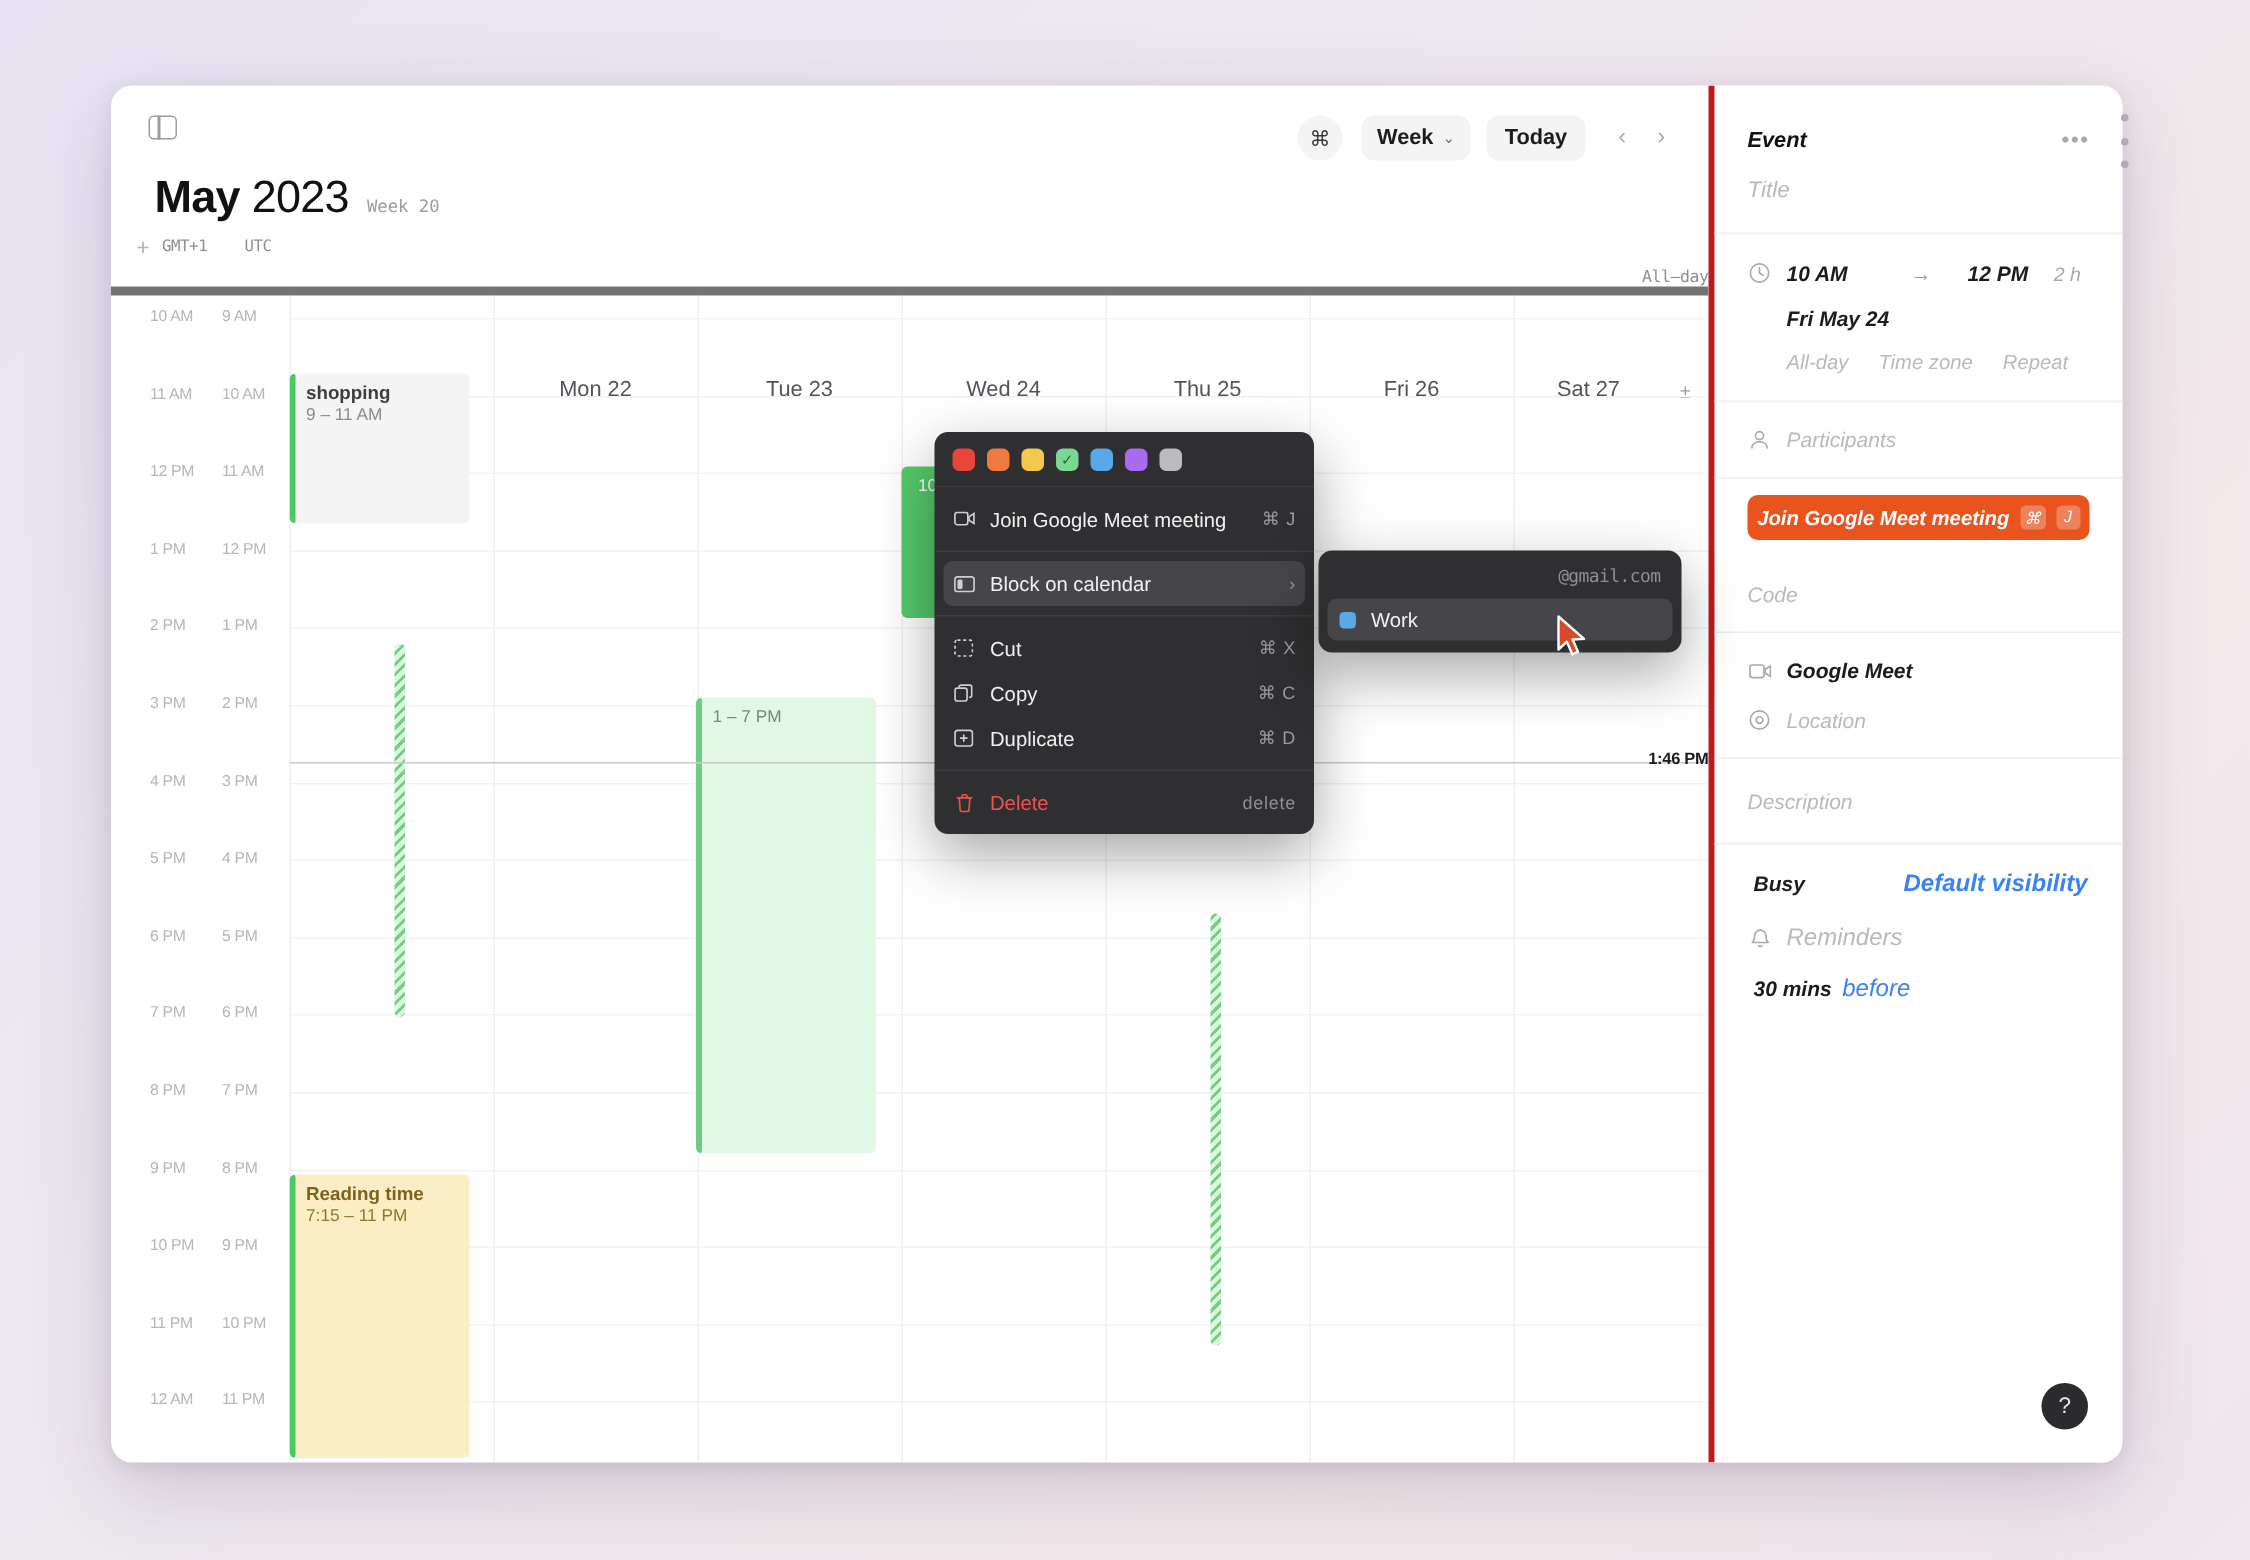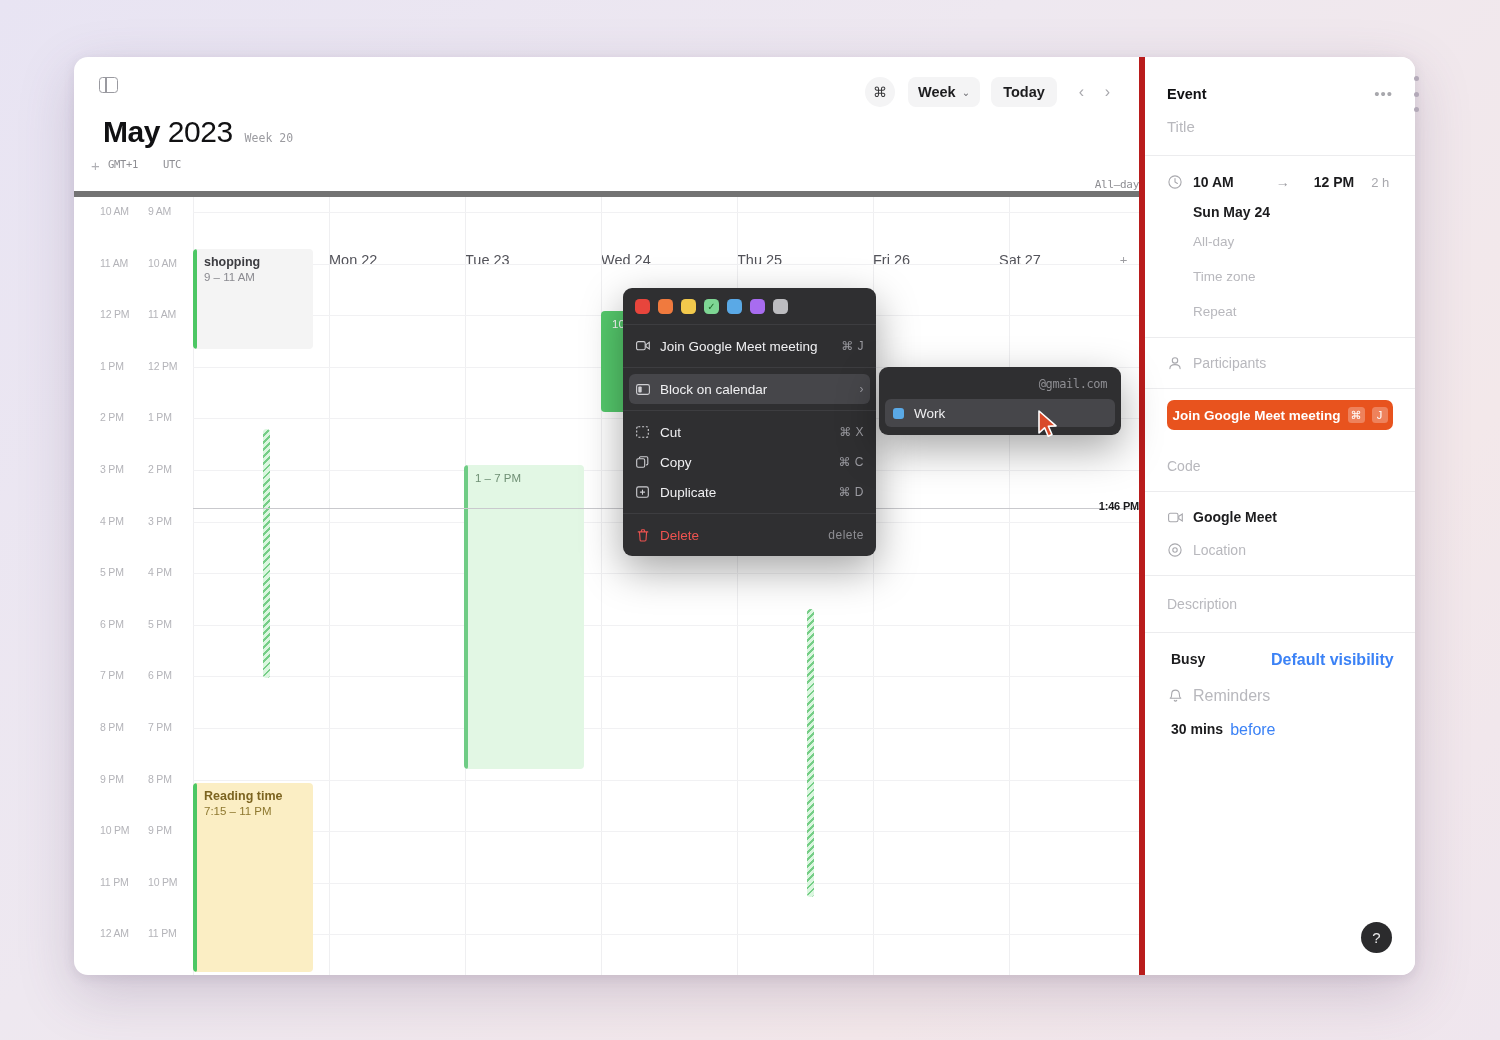--- a/index.html
+++ b/index.html
@@ -90,21 +90,21 @@
   .tz-plus { position: absolute; left: 17px; top: 4px; font-size: 15px; color: #b0b0b5; cursor: pointer; }
   .tz-lbl {
     position: absolute; top: 5px; font-size: 10.5px; color: #8e8e93;
     font-family: "DejaVu Sans Mono", monospace; letter-spacing: -.3px;
   }
   .tz-lbl.a { left: 34px; }
   .tz-lbl.b { left: 89px; }
 
   .day-head {
     position: absolute; top: 99px; width: 136px;
-    text-align: left; font-size: 14.5px; color: #53535a;
+    text-align: center; font-size: 14.5px; color: #53535a;
   }
   .pm-icon {
     position: absolute; left: 1046px; top: 100px;
     font-size: 13px; color: #9b9ba0; cursor: pointer;
   }
 
   
   .allday-row {
     position: absolute; left: 0; top: 118px; width: 1065px; height: 22px;
     border-bottom: 6px solid #737373;
@@ -225,39 +225,39 @@
     font-size: 13.5px; color: #f0f0f2; cursor: pointer;
   }
   .sub-dot { width: 11px; height: 11px; border-radius: 3px; background: #5aa9e6; }
 
   
   #cursor { position: absolute; left: 963px; top: 353px; z-index: 60; pointer-events: none; }
 
   
   #event-panel {
     position: absolute; right: 0; top: 0; width: 276px; height: 918px;
-    border-left: 6px solid #b91c1c; background: #fff;
+    border-left: 4px solid #b91c1c; background: #fff; font-style: italic;
   }
   .pnl-head {
     display: flex; align-items: center; justify-content: space-between;
     padding: 28px 22px 0 22px;
   }
   .pnl-title { font-size: 14.5px; font-weight: 700; color: #111113; }
   .dots { color: #a8a8ad; font-size: 15px; letter-spacing: 1px; cursor: pointer; }
   .pnl-sec { padding: 0 22px; border-bottom: 1px solid #ececee; }
   .pnl-title-input {
     font-size: 15px; color: #b8b8bd; padding: 16px 0 20px 0; cursor: text;
   }
   .row { display: flex; align-items: center; gap: 10px; }
   .ricon { width: 16px; display: flex; justify-content: center; color: #a8a8ad; flex: none; }
   .time-row { padding: 18px 0 0 0; font-size: 14px; color: #1c1c1e; font-weight: 600; }
   .arrow-mid { color: #9b9ba0; margin: 0 14px 0 32px; font-weight: 400; }
   .dur { color: #a8a8ad; font-weight: 400; margin-left: 7px; font-size: 13px; }
   .date-row { padding: 14px 0 0 26px; font-size: 14px; font-weight: 600; color: #1c1c1e; }
-  .opt-row { padding: 14px 0 18px 26px; display: flex; gap: 20px; flex-direction: column; }
+  .opt-row { padding: 14px 0 18px 26px; display: flex; gap: 20px; }
   .opt { font-size: 13.5px; color: #b8b8bd; cursor: pointer; }
   .simple-row { padding: 17px 0 17px 0; font-size: 14px; }
   .muted { color: #b8b8bd; }
   .strong { color: #1c1c1e; font-weight: 600; }
 
   .meet-btn {
     margin: 11px 22px 0 22px; height: 30px; background: #e8531e;
     border-radius: 7px; display: flex; align-items: center; justify-content: center;
     gap: 7px; cursor: pointer;
   }
@@ -562,21 +562,21 @@
           <svg width="14" height="14" viewBox="0 0 14 14" fill="none">
             <circle cx="7" cy="7" r="6.1" stroke="currentColor" stroke-width="1.1"></circle>
             <path d="M7 3.6V7l2.4 1.5" stroke="currentColor" stroke-width="1.1" stroke-linecap="round"></path>
           </svg>
         </span>
         <span>10 AM</span>
         <span class="arrow-mid">→</span>
         <span>12 PM</span>
         <span class="dur">2 h</span>
       </div>
-      <div class="date-row">Sun May 24</div>
+      <div class="date-row">Fri May 24</div>
       <div class="opt-row">
         <span class="opt">All-day</span>
         <span class="opt">Time zone</span>
         <span class="opt">Repeat</span>
       </div>
     </div>
 
     <div class="pnl-sec">
       <div class="row simple-row">
         <span class="ricon">

